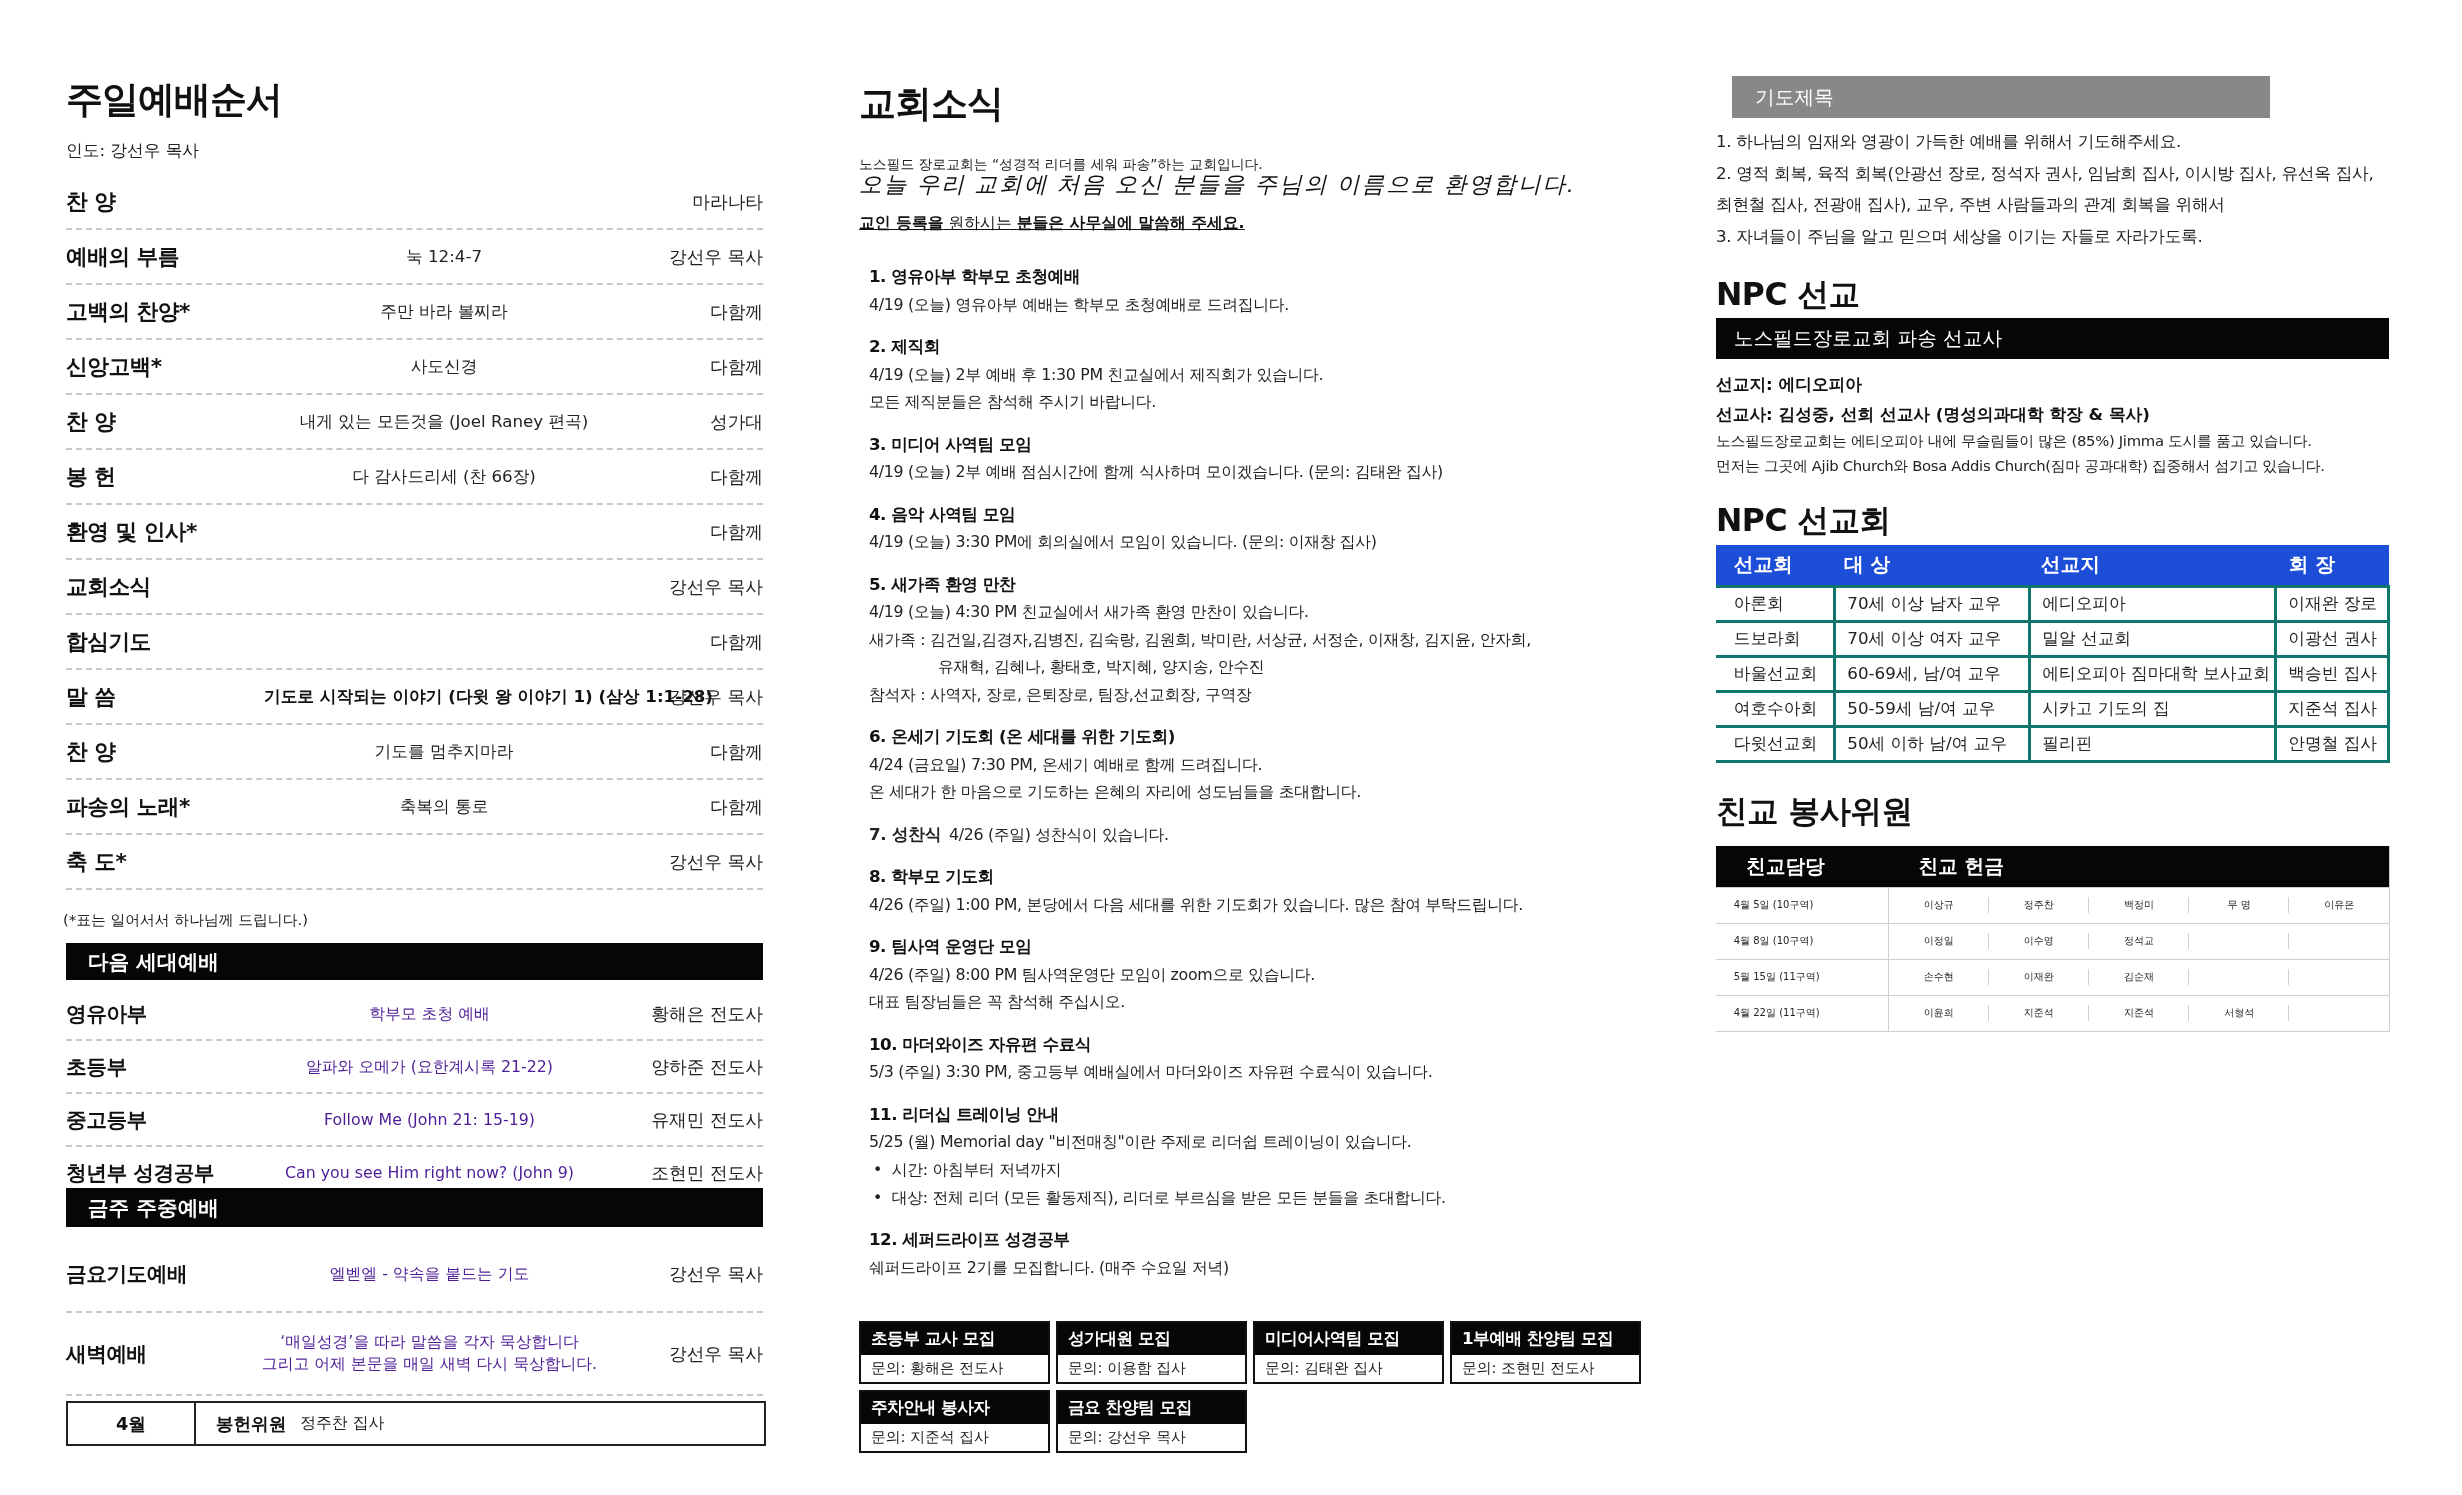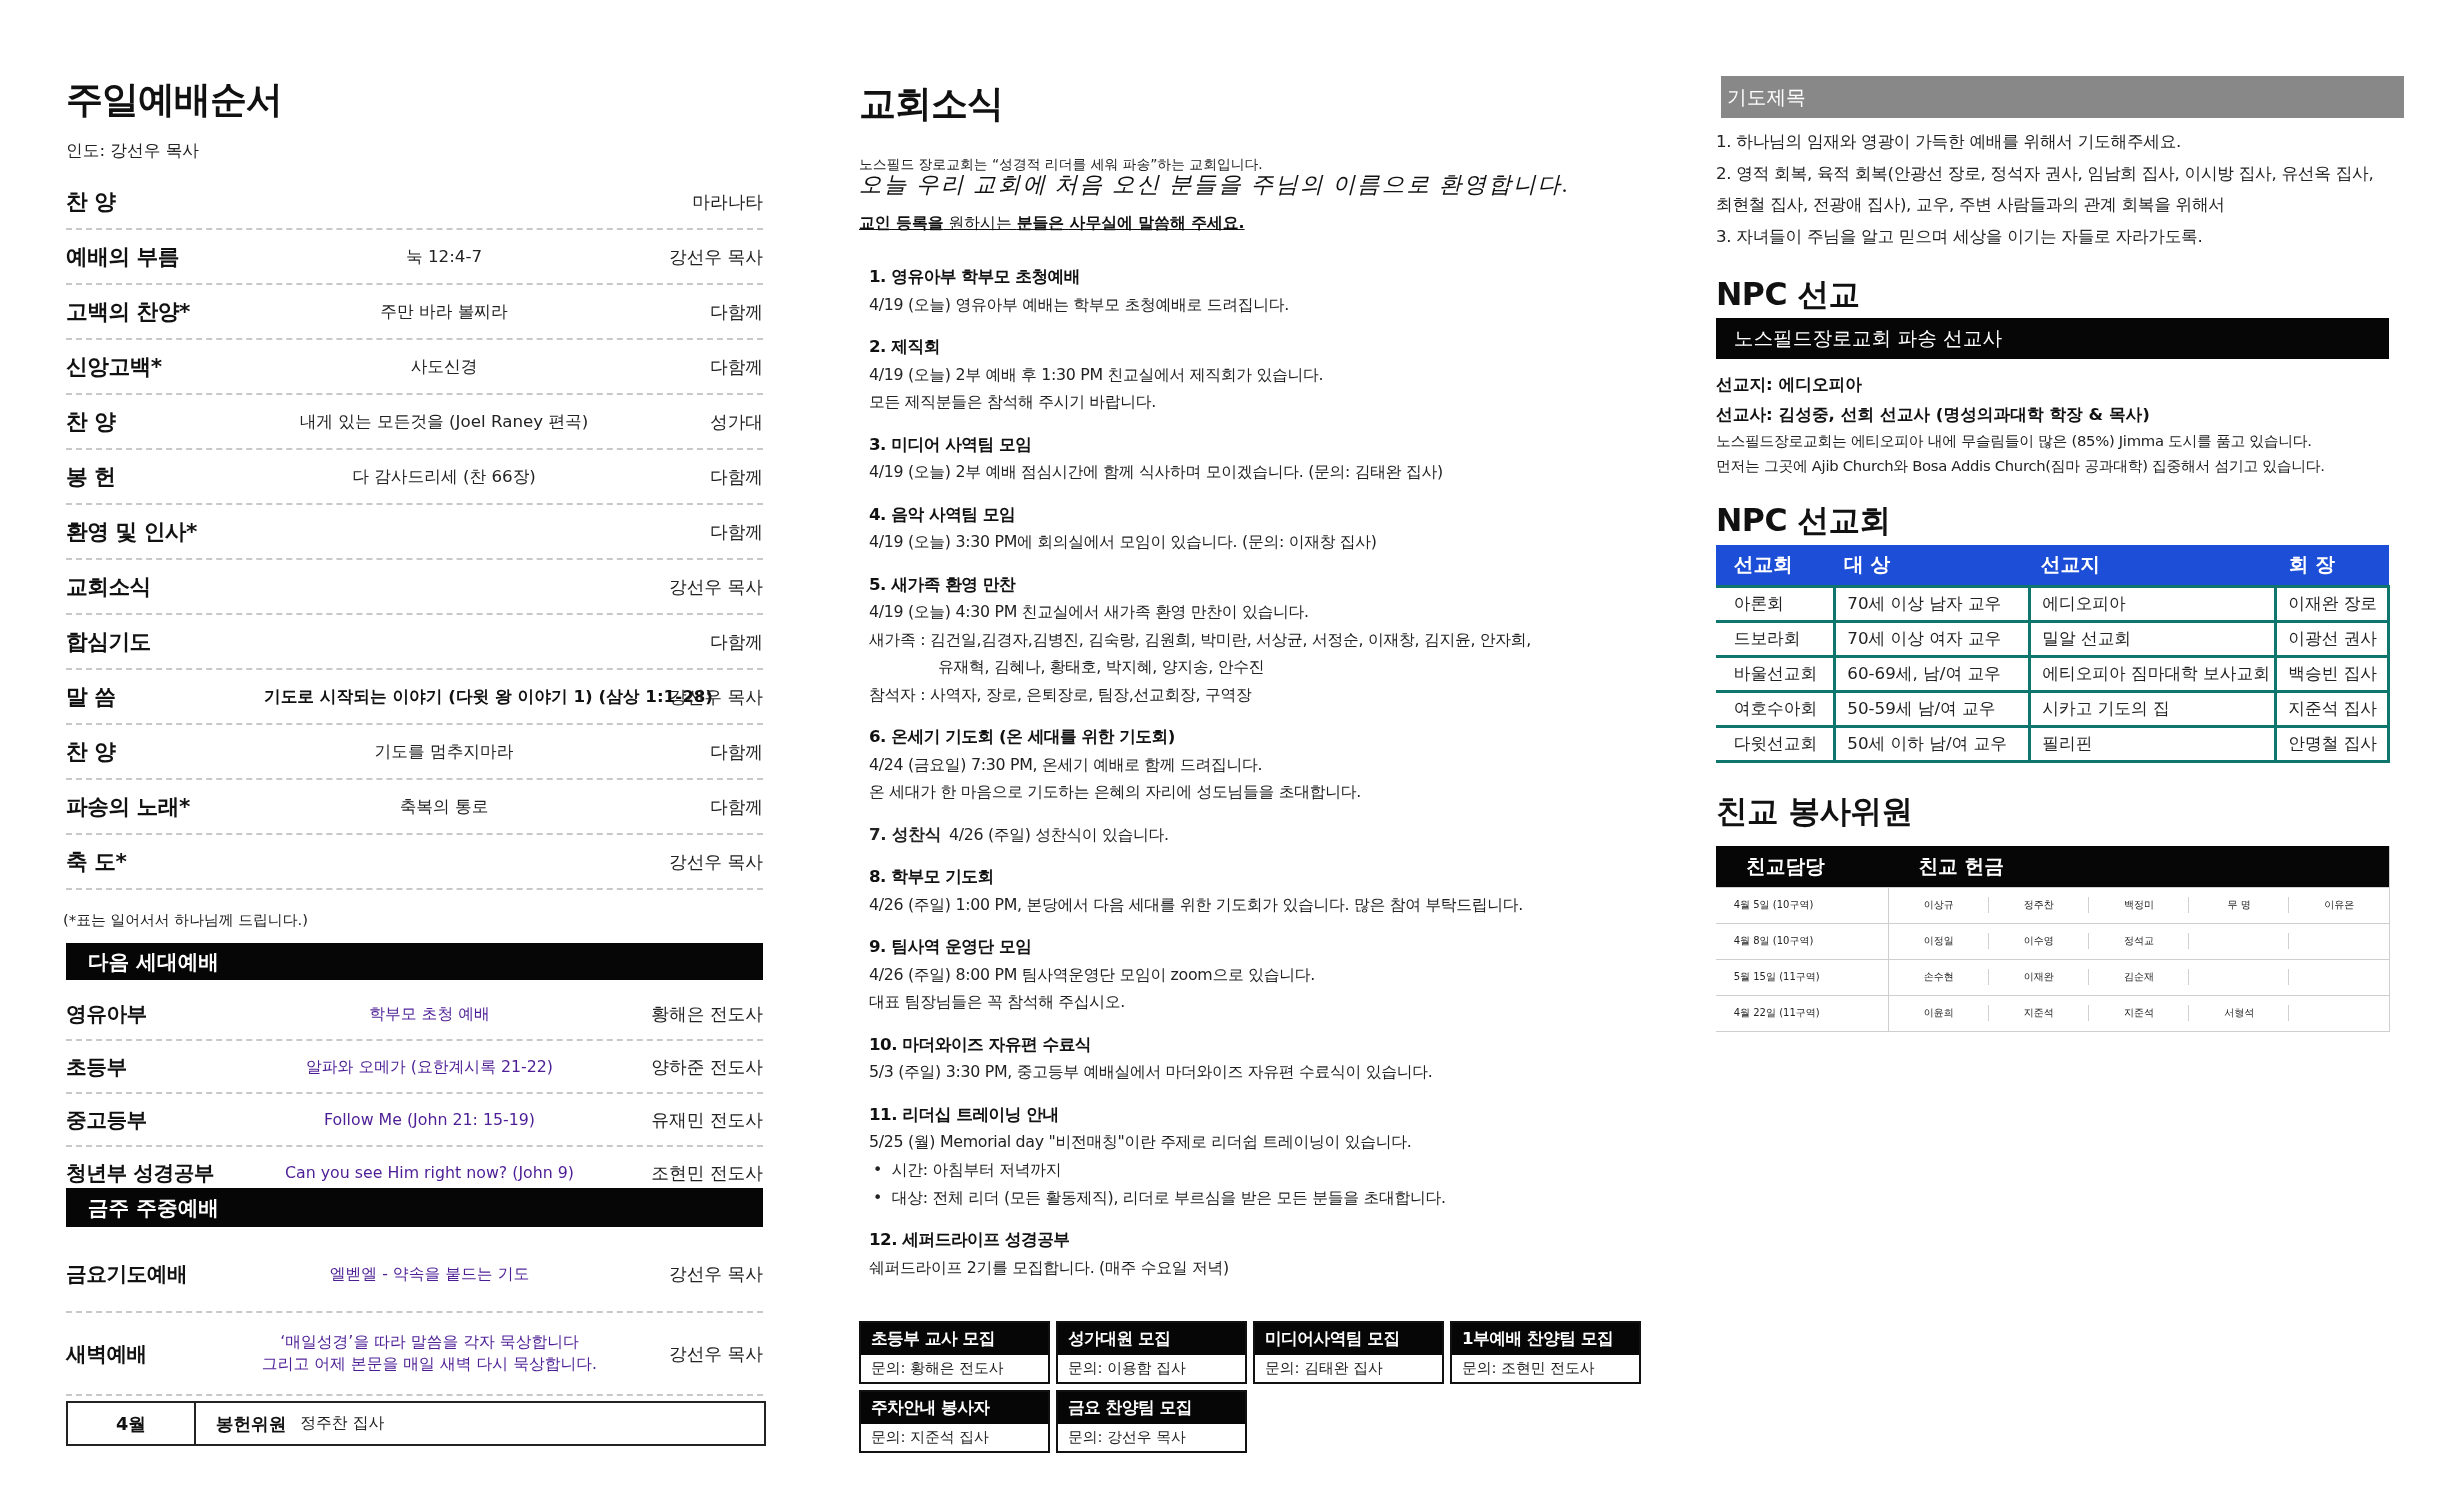--- a/index.html
+++ b/index.html
@@ -27,37 +27,37 @@
   .sub-row .o-label { position: absolute; left: 0; top: 50%; transform: translateY(-50%); font-weight: bold; font-size: 20.7px; letter-spacing: -0.5px; }
   .sub-row .o-center { position: absolute; left: 148px; right: 118px; top: 50%; transform: translateY(-50%); text-align: center; font-size: 15.8px; color: #4c1d95; line-height: 22.7px; }
   .sub-row .o-right { position: absolute; right: 0; top: 50%; transform: translateY(-50%); font-size: 17.7px; color: #222; }
   .month-box { position: absolute; left: 0; top: 1401px; width: 700px; height: 45px; border: 2px solid #222; display: flex; align-items: center; }
   .month-box .m-cell { width: 128px; height: 100%; border-right: 2px solid #222; display: flex; align-items: center; justify-content: center; font-weight: bold; font-size: 17.7px; }
   .month-box .m-label { font-weight: bold; font-size: 17.7px; margin-left: 19.7px; }
   .month-box .m-value { font-size: 15.8px; margin-left: 13.8px; color: #222; }
 
   
   .intro { position: absolute; left: 0; font-size: 13.8px; color: #222; }
-  .handwriting { position: absolute; left: 0; top: 169px; font-family: Liberation Serif, serif; font-style: italic; font-size: 22.7px; color: #111; letter-spacing: 2px; }
+  .handwriting { position: absolute; left: 0; top: 169px; font-family: Liberation Sans, sans-serif; font-style: italic; font-size: 22.7px; color: #111; letter-spacing: 2px; }
   .register { position: absolute; left: 0; top: 213px; font-size: 15.8px; text-decoration: underline; color: #111; }
   .register b { font-weight: bold; }
   .news { position: absolute; left: 10px; width: 788px; }
   .news-item { margin-bottom: 14.8px; }
   .news-item .n-title { font-weight: bold; font-size: 16.7px; letter-spacing: -0.5px; line-height: 27.6px; }
   .news-item .n-line { font-size: 15.8px; color: #222; line-height: 27.6px; letter-spacing: -0.3px; }
   .news-item .n-line.indent { padding-left: 69px; }
   .news-item .n-bullet::before { content: "•"; margin: 0 9.9px 0 3.9px; }
   .inline-title { font-weight: bold; font-size: 16.7px; margin-right: 7.9px; }
 
   .recruit { position: absolute; width: 191px; border: 2px solid #111; }
   .recruit .r-head { background: #060606; color: #fff; font-weight: bold; font-size: 16.7px; height: 31.5px; display: flex; align-items: center; padding-left: 9.9px; letter-spacing: -0.5px; }
   .recruit .r-body { font-size: 14.8px; height: 27.6px; display: flex; align-items: center; padding-left: 9.9px; color: #222; }
 
   
-  .gray-bar { position: absolute; left: 5px; top: 76px; width: 683px; height: 42px; background: #888888; color: #fff; font-size: 19.7px; padding-left: 6px; display: flex; align-items: center; }
+  .gray-bar { position: absolute; left: 16px; top: 76px; width: 538px; height: 42px; background: #888888; color: #fff; font-size: 19.7px; padding-left: 23px; display: flex; align-items: center; }
   .prayer { position: absolute; left: 0; top: 126px; width: 690px; font-size: 16.7px; line-height: 31.5px; color: #222; letter-spacing: -0.3px; }
   .section-title { position: absolute; left: 0; font-weight: bold; font-size: 31.5px; letter-spacing: -0.5px; color: #111; }
   .mission-bar { position: absolute; left: 0; top: 318px; width: 673px; height: 41px; background: #060606; color: #fff; font-size: 19.7px; padding-left: 17.7px; display: flex; align-items: center; }
   .mission-info { position: absolute; left: 0; top: 370px; width: 690px; }
   .mission-info .mi-bold { font-weight: bold; font-size: 16.7px; line-height: 29.6px; }
   .mission-info .mi-text { font-size: 14.8px; line-height: 24.6px; color: #222; letter-spacing: -0.3px; }
 
   table { border-collapse: collapse; position: absolute; left: 0; }
   .npc-table { top: 545px; width: 674px; }
   .npc-table th { background: #1d4ed8; color: #fff; text-align: left; font-size: 19.7px; height: 41px; padding-left: 17.7px; font-weight: bold; }

